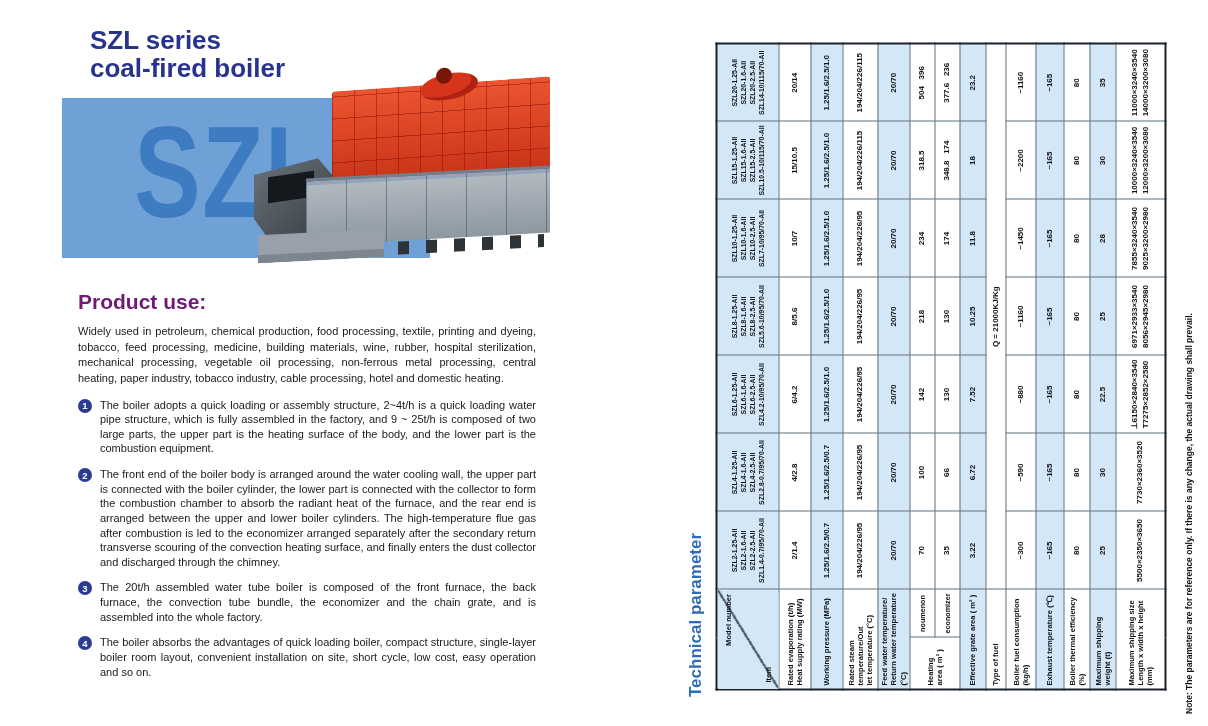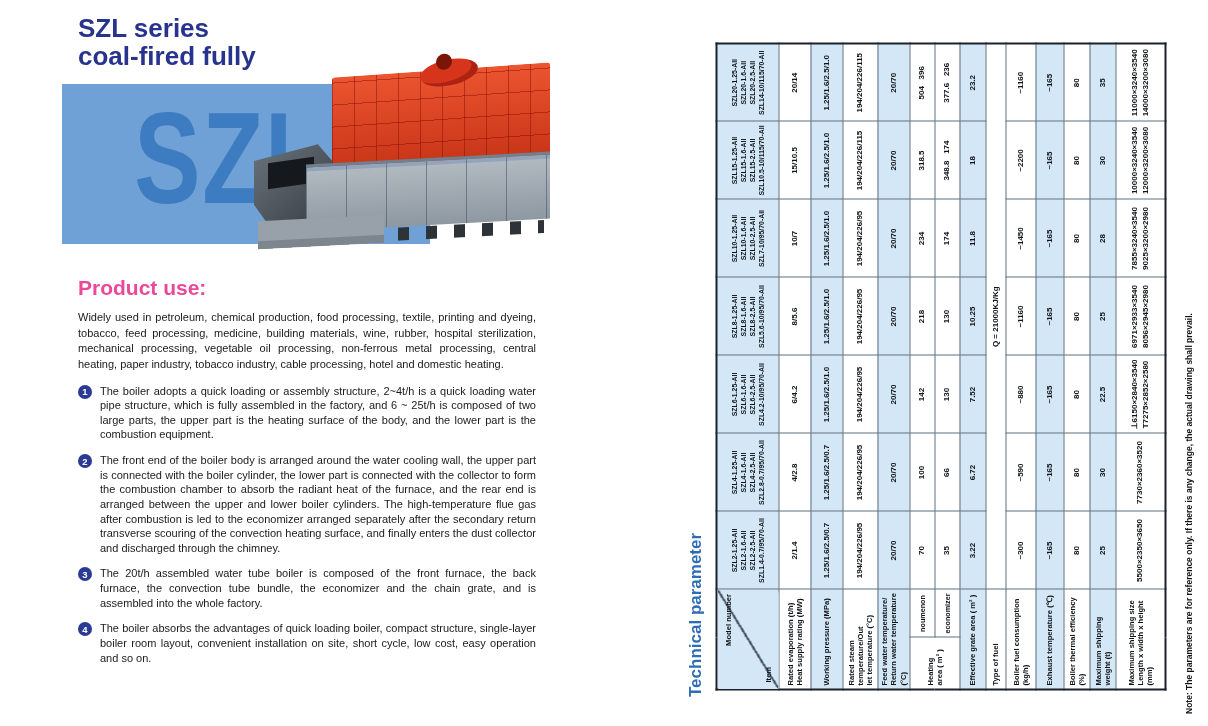--- a/index.html
+++ b/index.html
@@ -1,21 +1,21 @@
 <!DOCTYPE html>
 <html><head>
 <meta charset="utf-8">
 <style>
   html,body{margin:0;padding:0;}
   body{width:1208px;height:726px;overflow:hidden;background:#ffffff;
        font-family:"Liberation Sans",sans-serif;position:relative;color:#1a1a1a;}
 
   
   .left{position:absolute;left:78px;top:14px;width:458px;}
-  .title{font-size:26px;font-weight:bold;color:#28338e;line-height:1.08;margin:0;}
+  .title{font-size:26px;font-weight:bold;color:#28338e;line-height:1.08;margin:12px;}
   .banner{position:relative;margin-top:10px;height:170px;width:478px;}
   .blue-rect{position:absolute;left:-16px;top:4px;width:368px;height:160px;background:#6fa0d6;}
   .szl-text{position:absolute;left:72px;top:-4px;font-size:128px;font-weight:bold;color:#3d7cc0;
             transform:scale(.78,1.02);transform-origin:left top;letter-spacing:2px;line-height:1.2;}
   
   .boiler{position:absolute;left:176px;top:-22px;width:302px;height:196px;}
   .b-red{position:absolute;left:78px;top:12px;width:218px;height:94px;background-color:#e2421f;
          background-image:
            repeating-linear-gradient(90deg, rgba(130,10,0,.45) 0 1px, transparent 1px 22px),
            repeating-linear-gradient(0deg, rgba(130,10,0,.45) 0 1px, transparent 1px 22px),
@@ -33,21 +33,21 @@
   .b-slots{position:absolute;left:60px;top:168px;width:230px;height:13px;
            background:repeating-linear-gradient(90deg,#2e3338 0 11px, transparent 11px 28px);
            transform:skewY(-3deg);}
   .b-hopper{position:absolute;left:0;top:86px;width:84px;height:84px;
             background:linear-gradient(135deg,#6a737c,#343a41);
             clip-path:polygon(0 20%,76% 0,100% 28%,100% 100%,20% 100%,0 72%);}
   .b-hopper-open{position:absolute;left:14px;top:102px;width:46px;height:26px;background:#15181c;
                  transform:skewY(-8deg);}
   .b-base{position:absolute;left:4px;top:160px;width:126px;height:28px;background:#98a1a9;
           transform:skewY(-3deg);box-shadow:inset 0 -8px 0 #7d868e;}
-  .section-h{font-size:21px;font-weight:bold;color:#ec4899;margin:26px 0 10px 0;}
+  .section-h{font-size:21px;font-weight:bold;color:#701a75;margin:26px 0 10px 0;}
   .body-p{font-size:11px;line-height:1.42;text-align:justify;margin:0;color:#1a1a1a;}
   .pc-item{display:flex;gap:8px;margin-top:11px;}
   .pc-num{flex:0 0 14px;width:14px;height:14px;border-radius:50%;background:#2b3b93;color:#fff;
           font-size:9.5px;font-weight:bold;display:flex;align-items:center;justify-content:center;margin-top:1px;}
   .pc-item p{margin:0;font-size:11px;line-height:1.33;text-align:justify;color:#1a1a1a;}
 
   
   #tech-title{position:absolute;left:608px;top:597px;width:178px;height:22px;transform:rotate(-90deg);
               font-size:17px;font-weight:bold;color:#2e6cb5;white-space:nowrap;}
   #tech-note{position:absolute;left:990px;top:508px;width:400px;height:12px;transform:rotate(-90deg);
@@ -67,21 +67,21 @@
       background-image:linear-gradient(to bottom right, transparent calc(50% - 1px),
                        #41505f calc(50% - 1px), #41505f calc(50% + 1px), transparent calc(50% + 1px));}
   .corner .ct{position:absolute;top:6px;right:4px;font-size:7.6px;font-weight:bold;}
   .corner .cb{position:absolute;bottom:6px;left:6px;font-size:7.6px;font-weight:bold;}
 </style>
 </head>
 <body>
 
 <div class="left">
   <h1 class="title"><span>SZL series</span><br>
-    <span>coal-fired fully</span></h1>
+    <span>coal-fired boiler</span></h1>
 
   <div class="banner">
     <div class="blue-rect">
       <div class="szl-text">SZL</div>
     </div>
     <div class="boiler">
       <div class="b-hopper"></div>
       <div class="b-hopper-open"></div>
       <div class="b-red">
         <div class="b-dome"></div>
@@ -92,21 +92,21 @@
       <div class="b-base"></div>
     </div>
   </div>
 
   <h2 class="section-h">Product use:</h2>
   <p class="body-p">Widely used in petroleum, chemical production, food processing, textile, printing and dyeing, tobacco, feed processing, medicine, building materials, wine, rubber, hospital sterilization, mechanical processing, vegetable oil processing, non-ferrous metal processing, central heating, paper industry, tobacco industry, cable processing, hotel and domestic heating.</p>
 
 
   <div class="pc-item">
     <span class="pc-num">1</span>
-    <p>The boiler adopts a quick loading or assembly structure, 2~4t/h is a quick loading water pipe structure, which is fully assembled in the factory, and 6 ~ 25t/h is composed of two large parts, the upper part is the heating surface of the body, and the lower part is the combustion equipment.</p>
+    <p>The boiler adopts a quick loading or assembly structure, 2~4t/h is a quick loading water pipe structure, which is fully assembled in the factory, and 9 ~ 25t/h is composed of two large parts, the upper part is the heating surface of the body, and the lower part is the combustion equipment.</p>
   </div>
   <div class="pc-item">
     <span class="pc-num">2</span>
     <p>The front end of the boiler body is arranged around the water cooling wall, the upper part is connected with the boiler cylinder, the lower part is connected with the collector to form the combustion chamber to absorb the radiant heat of the furnace, and the rear end is arranged between the upper and lower boiler cylinders. The high-temperature flue gas after combustion is led to the economizer arranged separately after the secondary return transverse scouring of the convection heating surface, and finally enters the dust collector and discharged through the chimney.</p>
   </div>
   <div class="pc-item">
     <span class="pc-num">3</span>
     <p>The 20t/h assembled water tube boiler is composed of the front furnace, the back furnace, the convection tube bundle, the economizer and the chain grate, and is assembled into the whole factory.</p>
   </div>
   <div class="pc-item">

